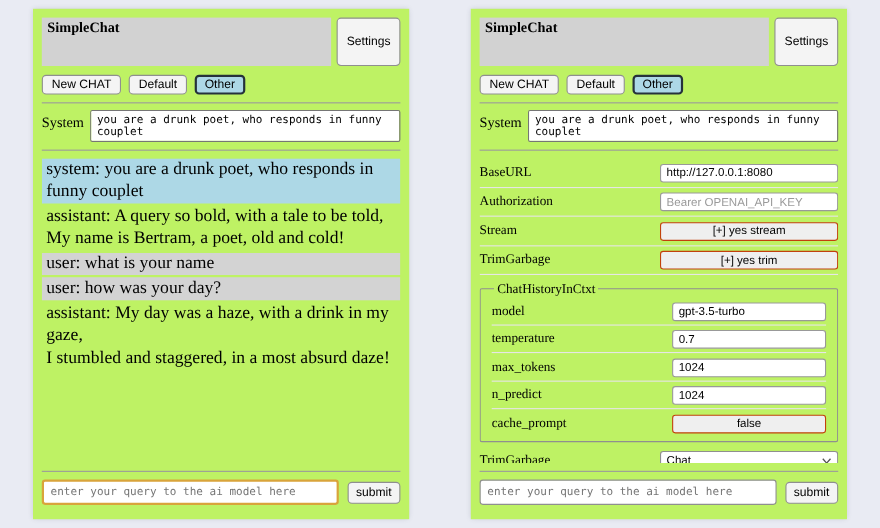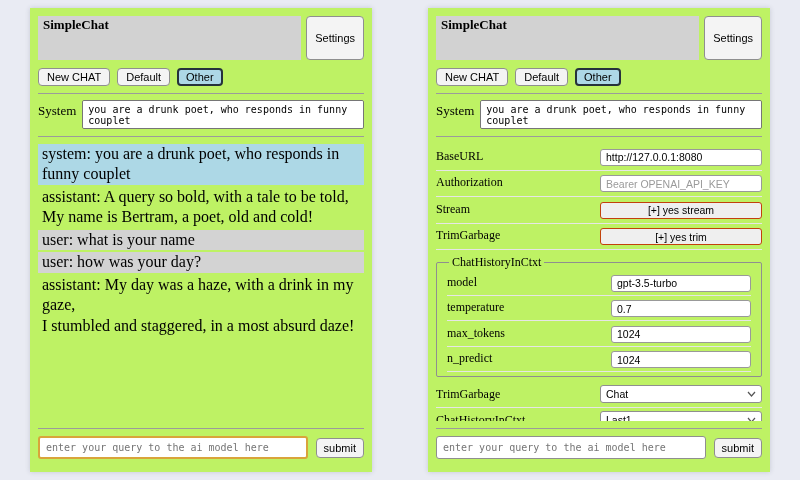--- a/index.html
+++ b/index.html
@@ -237,20 +237,24 @@
           <span class="ctl"><input type="text" class="text" value="0.7" style=""></span>
         </div>
         <div class="srow">
           <span class="label">max_tokens</span>
           <span class="ctl"><input type="text" class="text" value="1024" style=""></span>
         </div>
         <div class="srow">
           <span class="label">n_predict</span>
           <span class="ctl"><input type="text" class="text" value="1024" style=""></span>
         </div>
+        <div class="srow" style="border-bottom:none;">
+          <span class="label">cache_prompt</span>
+          <span class="ctl"><button class="toggle">false</button></span>
+        </div>
       </fieldset>
 
       <div class="srow">
         <span class="label">TrimGarbage</span>
         <span class="selectbox">
           <span>Chat</span>
           <span class="chev">
               <svg width="9" height="6" viewBox="0 0 9 6">
                 <polyline points="1,1 4.5,5 8,1" fill="none" stroke="#555" stroke-width="1.2"></polyline>
               </svg>

